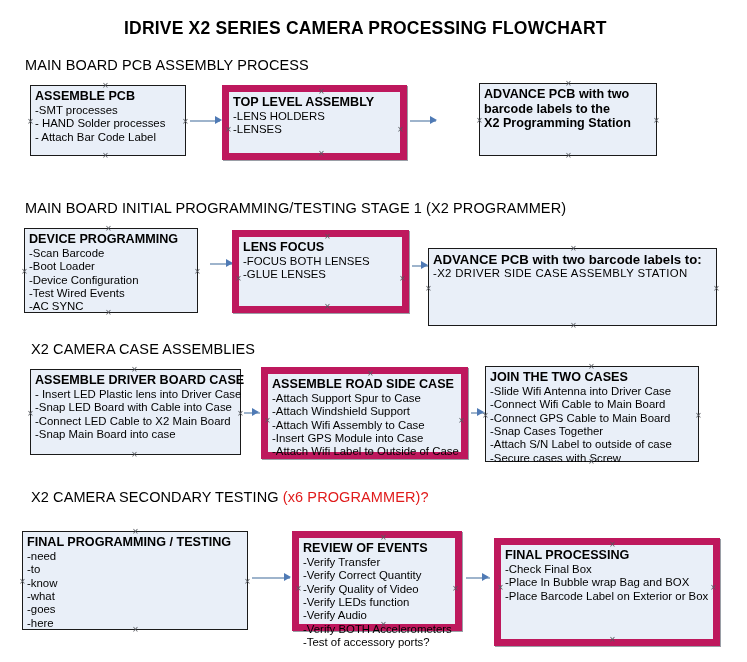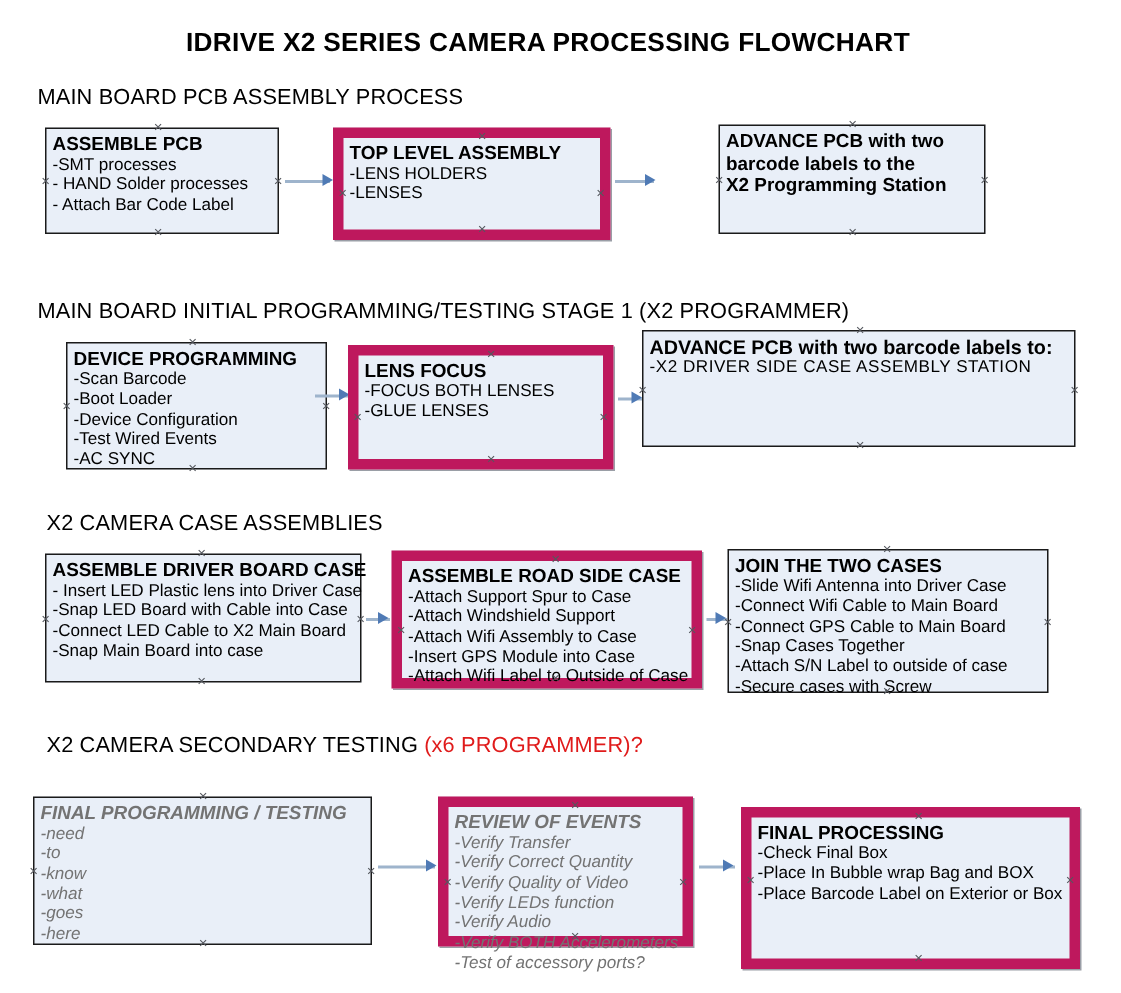--- a/index.html
+++ b/index.html
@@ -63,22 +63,21 @@
   }
   .node .node-line {
     font-size: 11.4px;
     font-weight: normal;
     color: #000000;
     line-height: 1.18;
     white-space: nowrap;
   }
   .node.red .node-title,
   .node.red .node-line {
-    color: #737373;
-    font-style: italic;
+    color: #000000;
   }
   .node .node-title.big {
     font-size: 13.2px;
   }
   .node .node-line.wide-space {
     letter-spacing: 0.35px;
   }
 
   
   .conn {
@@ -149,21 +148,21 @@
     <div class="node-title">barcode labels to the</div>
     <div class="node-title"> X2 Programming Station</div>
     <span class="handle" style="left:84px; top:-5px;"></span>
     <span class="handle" style="left:84px; bottom:-5px;"></span>
     <span class="handle" style="left:-5px; top:32px;"></span>
     <span class="handle" style="right:-5px; top:32px;"></span>
   </div>
 
   <div class="section-title" style="left:25px; top:200px;">MAIN BOARD INITIAL PROGRAMMING/TESTING STAGE 1 (X2 PROGRAMMER)</div>
 
-  <div class="node" style="left:44px; top:228px; width:174px; height:85px;">
+  <div class="node" style="left:24px; top:228px; width:174px; height:85px;">
     <div class="node-title">DEVICE PROGRAMMING</div>
     <div class="node-line">-Scan Barcode</div>
     <div class="node-line">-Boot Loader</div>
     <div class="node-line">-Device Configuration</div>
     <div class="node-line">-Test Wired Events</div>
     <div class="node-line">-AC SYNC</div>
     <span class="handle" style="left:79px; top:-5px;"></span>
     <span class="handle" style="left:79px; bottom:-5px;"></span>
     <span class="handle" style="left:-5px; top:38px;"></span>
     <span class="handle" style="right:-5px; top:38px;"></span>
@@ -178,21 +177,21 @@
     <div class="node-line">-GLUE LENSES</div>
     <span class="handle" style="left:84px; top:-5px;"></span>
     <span class="handle" style="left:84px; bottom:-5px;"></span>
     <span class="handle" style="left:-5px; top:37px;"></span>
     <span class="handle" style="right:-5px; top:37px;"></span>
   </div>
 
   <div class="conn" style="left:412px; top:265px; width:18px;"></div>
   <div class="arrow-head" style="left:421px; top:261px;"></div>
 
-  <div class="node" style="left:428px; top:220px; width:289px; height:78px;">
+  <div class="node" style="left:428px; top:248px; width:289px; height:78px;">
     <div class="node-title big">ADVANCE PCB with two barcode labels to:</div>
     <div class="node-line wide-space">-X2 DRIVER  SIDE  CASE  ASSEMBLY STATION</div>
     <span class="handle" style="left:140px; top:-5px;"></span>
     <span class="handle" style="left:140px; bottom:-5px;"></span>
     <span class="handle" style="left:-5px; top:35px;"></span>
     <span class="handle" style="right:-5px; top:35px;"></span>
   </div>
 
   <div class="section-title" style="left:31px; top:341px;">X2 CAMERA CASE ASSEMBLIES</div>
 

